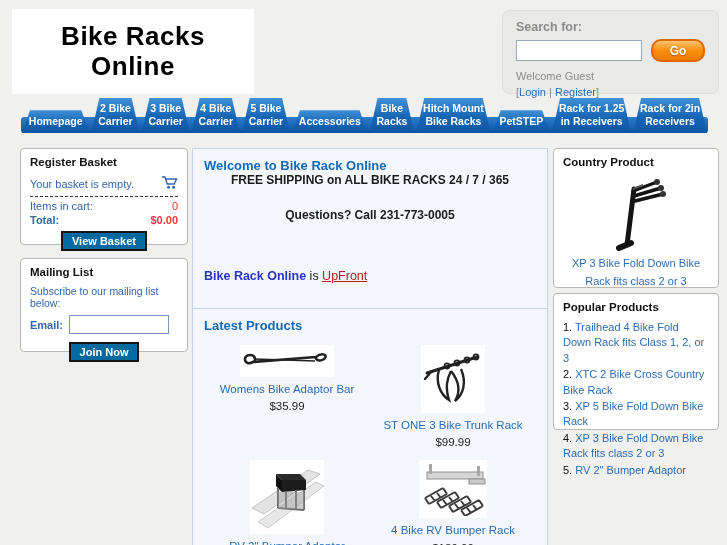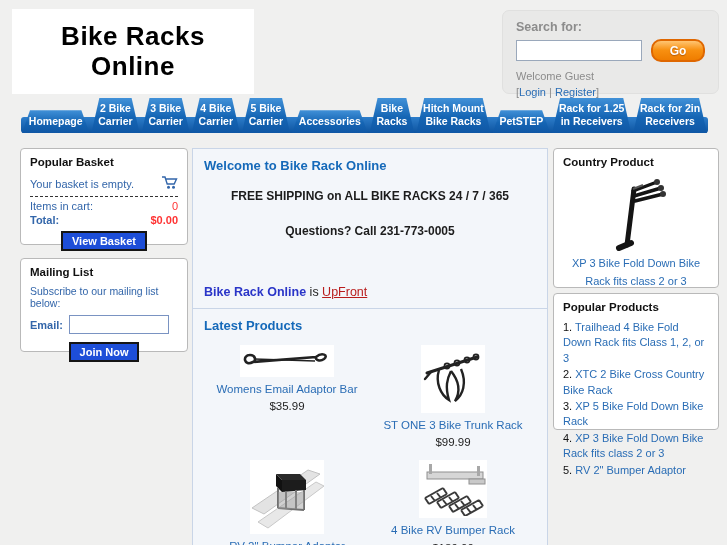--- a/index.html
+++ b/index.html
@@ -76,35 +76,35 @@
   .box-title-blue { color:#1569b9; font-weight:bold; font-size:13px; }
 
   
   #basket-box { left:20px; top:148px; width:168px; height:97px; }
   .basket-empty { color:#3366aa; display:flex; justify-content:space-between; align-items:center; }
   .dashed-sep { border:0; border-top:1px dashed #333; margin:4px 0 3px; }
   .basket-row { display:flex; justify-content:space-between; color:#3366aa; margin-top:2px; }
   .basket-row .val { color:#ff3333; }
   .basket-row.total, .basket-row.total .val { font-weight:bold; }
   .orange-btn {
-    display:block; margin:5px auto 0; background:#1d4ed8; border:2px solid #151515;
+    display:block; margin:5px auto 0; background:#0369a1; border:2px solid #151515;
     color:#fff; font-weight:bold; font-size:11px; padding:2px 9px; cursor:pointer;
   }
 
   
   #mailing-box { left:20px; top:258px; width:168px; height:94px; }
   .subscribe-text { color:#3366aa; font-size:10.5px; margin-bottom:6px; }
   .email-row { display:flex; gap:6px; align-items:center; color:#3366aa; font-weight:bold; font-size:11px; }
   .email-input { width:100px; height:19px; border:1px solid #7a93c2; outline:none; font-size:11px; }
   #join-btn { margin-top:8px; }
 
   
   #welcome-box { top:148px; height:198px; }
   .center-bold { text-align:center; font-weight:bold; font-size:12px; color:#1c1c1c; }
-  #free-ship { margin-top:16px; }
+  #free-ship { }
   #questions { margin-top:21px; }
   .brand-line { margin-top:47px; font-size:12.5px; color:#222; }
   .brand-name { color:#2a35c8; font-weight:bold; }
   .upfront-link { color:#b91c1c; text-decoration:underline; }
 
   
   #latest-box { top:308px; height:260px; }
   .products-grid {
     display:grid; grid-template-columns:1fr 1fr; align-items:start;
     row-gap:12px; margin-top:12px;
@@ -159,21 +159,21 @@
 Bike Racks</div>
     <div class="tab single">PetSTEP</div>
     <div class="tab">Rack for 1.25
 in Receivers</div>
     <div class="tab">Rack for 2in
 Receivers</div>
   </div>
 </div>
 
 <div class="side-box" id="basket-box">
-  <div class="side-title">Popular Basket</div>
+  <div class="side-title">Register Basket</div>
   <div class="basket-empty">
     <span>Your basket is empty.</span>
     <span>
       <svg width="17" height="15" viewBox="0 0 17 15">
         <path d="M1 2 H4 L6.2 9 H13.2 L15.5 4 H5" fill="none" stroke="#3366aa" stroke-width="1.4"></path>
         <circle cx="7.5" cy="12.3" r="1.5" fill="#3366aa"></circle>
         <circle cx="12.5" cy="12.3" r="1.5" fill="#3366aa"></circle>
       </svg>
     </span>
   </div>
@@ -210,21 +210,21 @@
   <div class="box-title-blue">Latest Products</div>
   <div class="products-grid">
 
     <div class="product">
       <span class="product-img">
         <svg width="94" height="30" viewBox="0 0 94 30">
           <path d="M13 17 C4 22 2 10 10 10 C16 10 16 16 13 17 L76 12 M76 12 C82 7 89 10 84 14 C80 17 75 15 76 12" fill="none" stroke="#222" stroke-width="2.6" stroke-linecap="round"></path>
           <path d="M14 14 L75 16" stroke="#222" stroke-width="1.4"></path>
         </svg>
       </span>
-      <a class="product-name">Womens Email Adaptor Bar</a>
+      <a class="product-name">Womens Bike Adaptor Bar</a>
       <div class="product-price">$35.99</div>
     </div>
 
     <div class="product">
       <span class="product-img">
         <svg width="64" height="66" viewBox="0 0 64 66">
           <path d="M6 28 L56 12" stroke="#222" stroke-width="3" stroke-linecap="round"></path>
           <circle cx="26" cy="21" r="2.6" fill="none" stroke="#222" stroke-width="1.6"></circle>
           <circle cx="36" cy="18" r="2.6" fill="none" stroke="#222" stroke-width="1.6"></circle>
           <circle cx="46" cy="15" r="2.6" fill="none" stroke="#222" stroke-width="1.6"></circle>

